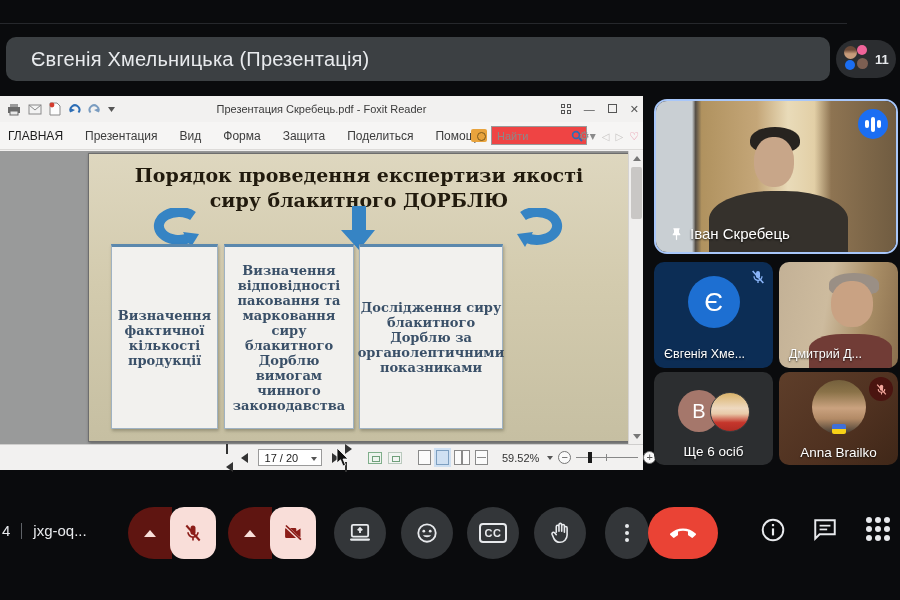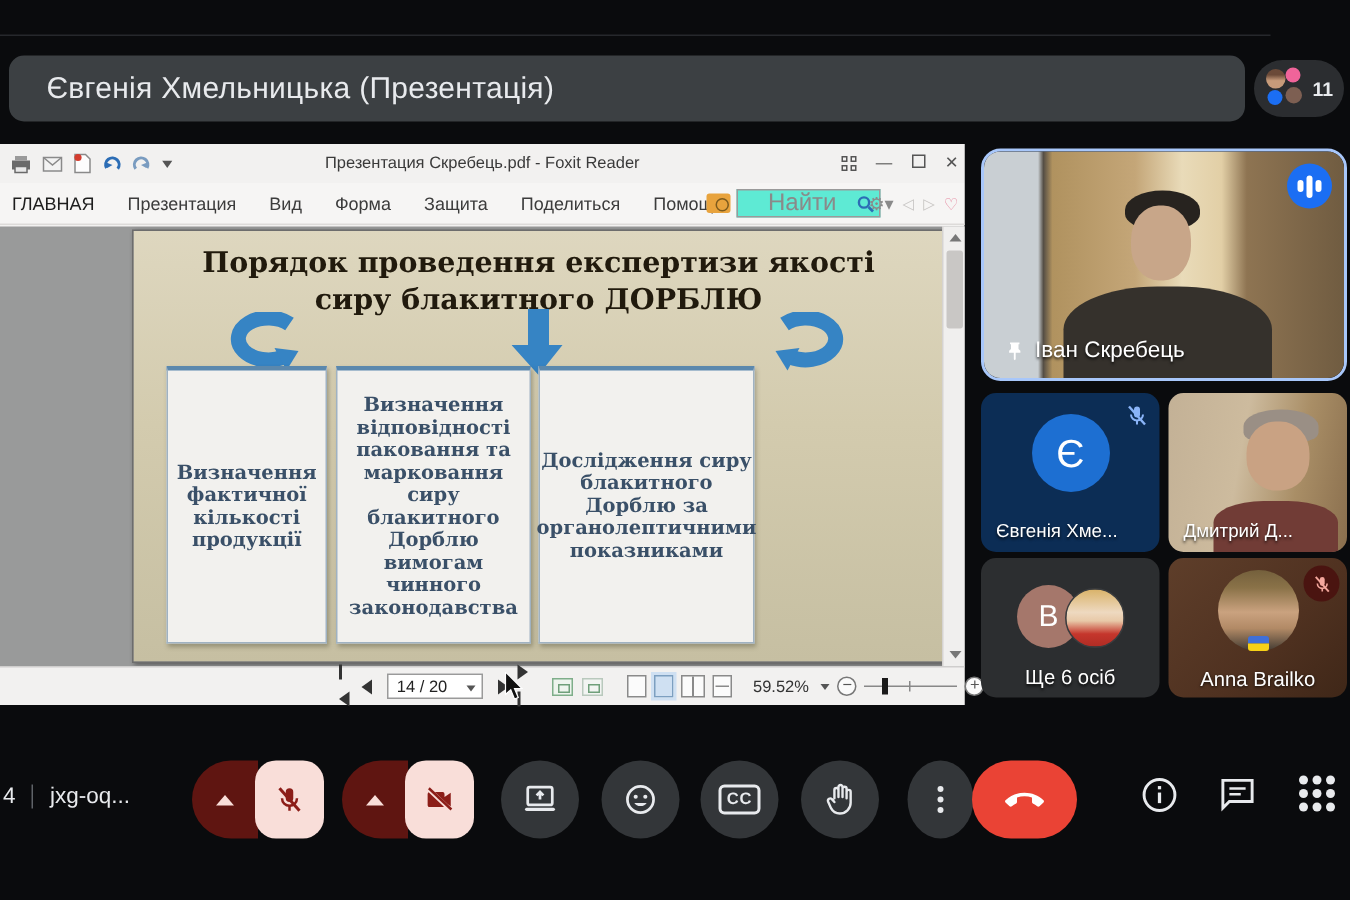--- a/index.html
+++ b/index.html
@@ -37,22 +37,22 @@
   .wb-restore { width:9px; height:9px; border:1px solid #555; }
 
   .fx-menubar { position:absolute; left:0; top:26px; width:100%; height:28px; background:#f6f5f4;
                 border-bottom:1px solid #dddbd9; display:flex; align-items:center; }
   .fx-tab { font-size:12px; color:#3c3c3c; margin-left:22px; white-space:nowrap; }
   .fx-tab.first { margin-left:8px; color:#1d1d1d; }
   .fx-findwrap { position:absolute; right:60px; top:4px; display:flex; align-items:center; }
   .fx-searchfolder { width:16px; height:13px; background:#e8a33d; border-radius:2px; position:relative; margin-right:4px; }
   .fx-searchfolder:after { content:""; position:absolute; right:1px; bottom:1px; width:7px; height:7px;
                            border:1.5px solid #7c5a1d; border-radius:50%; }
-  .fx-find { width:96px; height:19px; border:1px solid #9a9a9a; background:#5eead4; font-size:16px;
-             padding:0 18px 0 20px; color:#333; font-family:"Liberation Sans",sans-serif; }
+  .fx-find { width:96px; height:19px; border:1px solid #9a9a9a; background:#ef4444; font-size:11px;
+             padding:0 18px 0 5px; color:#333; font-family:"Liberation Sans",sans-serif; }
   .fx-find::placeholder { color:#8a8a8a; }
   .fx-findmag { position:relative; margin-left:-16px; width:12px; height:12px; }
   .fx-rightbits { position:absolute; right:4px; top:7px; display:flex; align-items:center; gap:6px; }
   .fx-gear { color:#8a8a8a; font-size:12px; }
   .fx-chev { color:#c7c5c3; font-size:10px; }
   .fx-heart { color:#e58aa0; font-size:11px; }
 
   .fx-doc { position:absolute; left:0; top:55px; width:100%; height:293px; background:#999a9a; }
 
   
@@ -304,21 +304,21 @@
         <i class="vs-thumb"></i>
         <i class="vs-dn"></i>
       </div>
     </div>
 
     <div class="fx-status">
       <div class="st-group st-navs">
         <span><span class="bar-v"></span><span class="tri tri-l"></span></span>
         <span class="tri tri-l"></span>
         <span class="pagebox">
-          <span>14 / 20</span>
+          <span>17 / 20</span>
           <span class="caret"></span>
         </span>
         <span class="tri tri-r"></span>
         <span><span class="tri tri-r"></span><span class="bar-v"></span></span>
       </div>
       <div class="st-group st-snap">
         <span class="snap"></span>
         <span class="snap gray"></span>
       </div>
       <div class="st-group st-layout">

